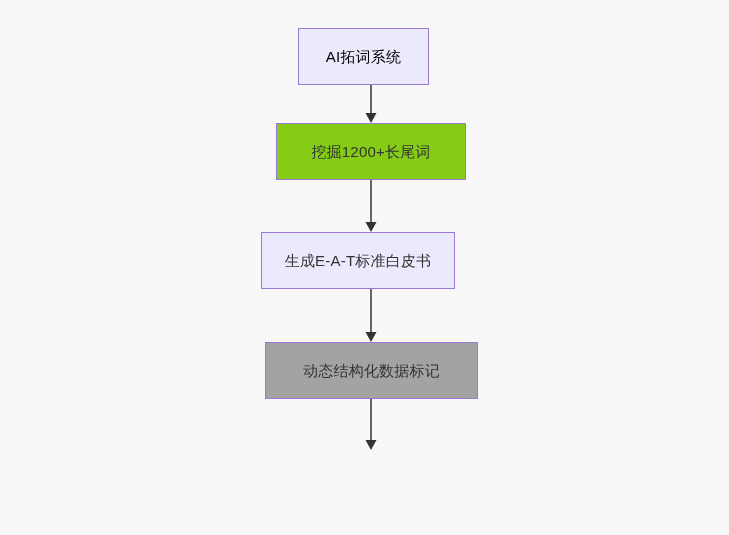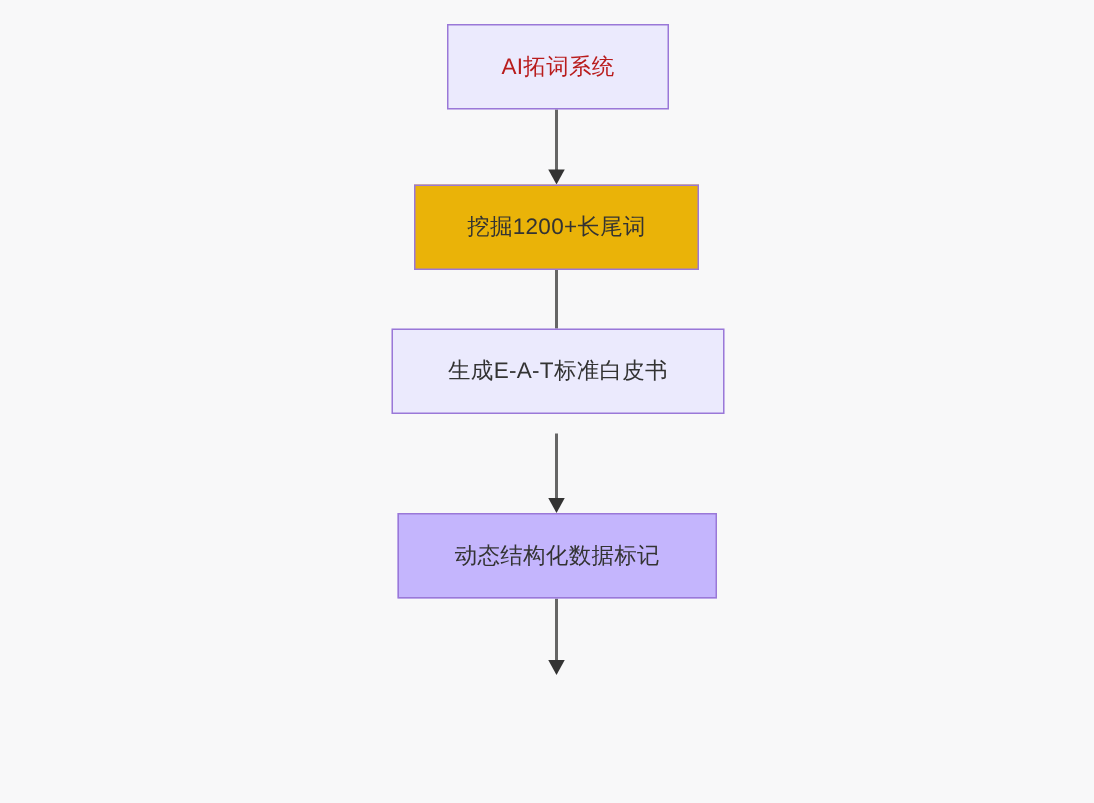--- a/index.html
+++ b/index.html
@@ -67,25 +67,25 @@
         <line x1="12" y1="0" x2="12" y2="44" stroke="#666666" stroke-width="2"></line>
         <path d="M 12 53 L 6.5 43 L 17.5 43 Z" fill="#333333"></path>
       </svg>
     </div>
     <div class="connector" style="left: 359px; top: 399px; height: 51px;">
       <svg width="24" height="51" viewBox="0 0 24 51">
         <line x1="12" y1="0" x2="12" y2="42" stroke="#666666" stroke-width="2"></line>
         <path d="M 12 51 L 6.5 41 L 17.5 41 Z" fill="#333333"></path>
       </svg>
     </div>
-    <div class="node" style="left: 298px; top: 16px; width: 148px; height: 57px; background: rgb(235, 234, 253); border-color: rgb(154, 120, 216); color: #b91c1c;">
+    <div class="node" style="left: 298px; top: 28px; width: 131px; height: 57px; background: rgb(235, 234, 253); border-color: rgb(154, 120, 216); color: #000000;">
       <span class="node-label">AI拓词系统</span>
     </div>
-    <div class="node" style="left: 276px; top: 123px; width: 190px; height: 57px; background: #eab308; border-color: rgb(154, 120, 216); color: rgb(51, 51, 51);">
+    <div class="node" style="left: 276px; top: 123px; width: 190px; height: 57px; background: #84cc16; border-color: rgb(154, 120, 216); color: rgb(51, 51, 51);">
       <span class="node-label">挖掘1200+长尾词</span>
     </div>
-    <div class="node" style="left: 261px; top: 219px; width: 222px; height: 57px; background: rgb(235, 234, 253); border-color: rgb(154, 120, 216); color: rgb(51, 51, 51);">
+    <div class="node" style="left: 261px; top: 232px; width: 194px; height: 57px; background: rgb(235, 234, 253); border-color: rgb(154, 120, 216); color: rgb(51, 51, 51);">
       <span class="node-label">生成E-A-T标准白皮书</span>
     </div>
-    <div class="node" style="left: 265px; top: 342px; width: 213px; height: 57px; background: #c4b5fd; border-color: rgb(154, 120, 216); color: rgb(51, 51, 51);">
+    <div class="node" style="left: 265px; top: 342px; width: 213px; height: 57px; background: #a3a3a3; border-color: rgb(154, 120, 216); color: rgb(51, 51, 51);">
       <span class="node-label">动态结构化数据标记</span>
     </div>
   </div>
 
 </body></html>

